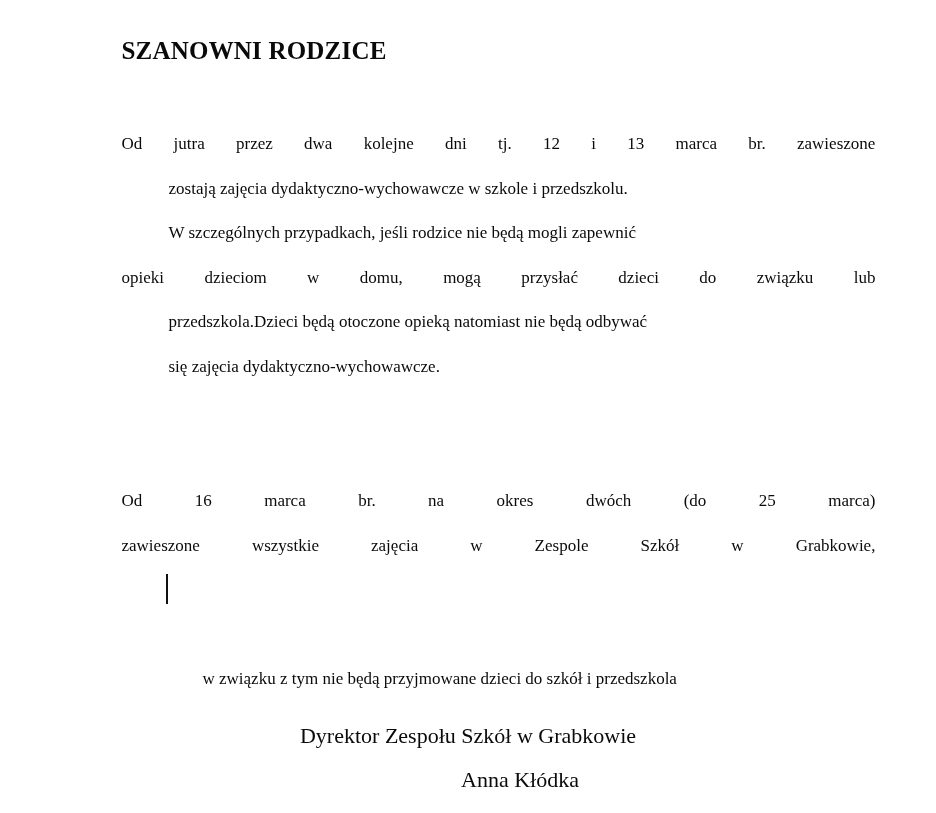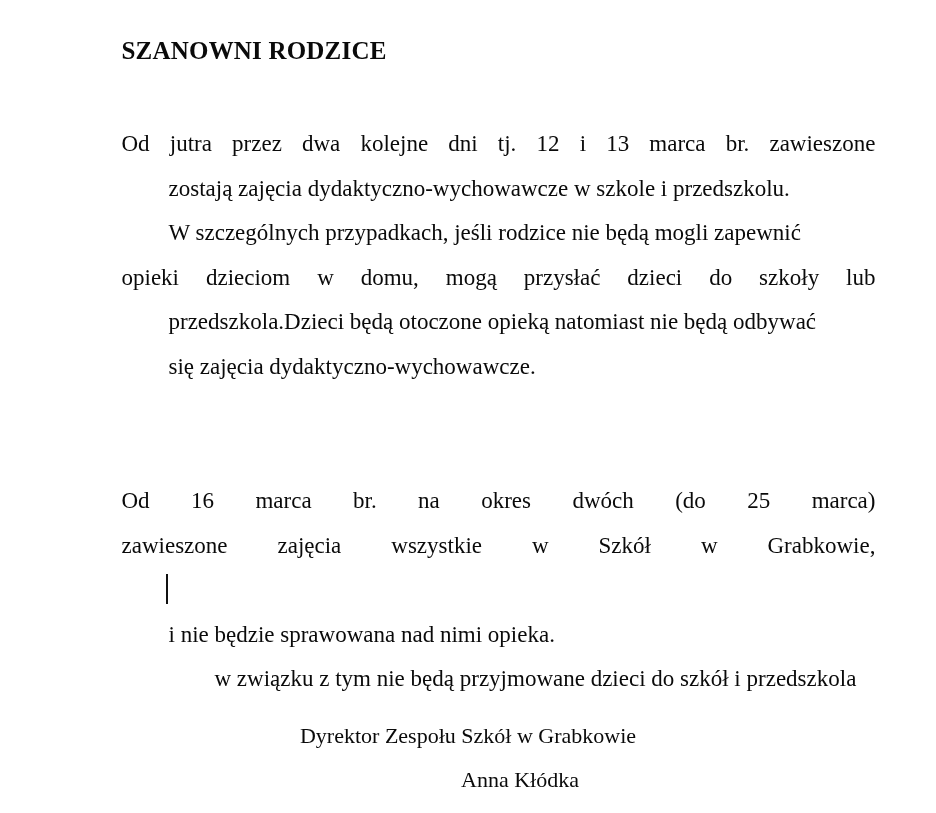--- a/index.html
+++ b/index.html
@@ -47,21 +47,21 @@
   }
 
   .para-1 { padding-top: 59px; }
   .para-2 { padding-top: 90px; }
 
   
   .line {
     display: flex;
     justify-content: space-between;
     align-items: flex-end;
-    font-size: 23px;
+    font-size: 17px;
     line-height: 44.5px;
     height: 44.5px;
     width: 100%;
     white-space: pre;
     position: relative;
   }
 
   
   .line.flush {
     display: block;
@@ -141,21 +141,21 @@
 
       <div class="line">
         <span class="w">opieki</span>
         <span class="w">dzieciom</span>
         <span class="w">w</span>
         <span class="w">domu,</span>
         <span class="w">mogą</span>
         <span class="w">przysłać</span>
         <span class="w">dzieci</span>
         <span class="w">do</span>
-        <span class="w">szkoły</span>
+        <span class="w">związku</span>
         <span class="w">lub</span>
       </div>
 
       <div class="line flush">przedszkola.Dzieci będą otoczone opieką natomiast nie będą odbywać</div>
 
       <div class="line flush">się zajęcia dydaktyczno-wychowawcze.</div>
 
     </div>
 
     <div class="para para-2">
@@ -168,34 +168,34 @@
         <span class="w">na</span>
         <span class="w">okres</span>
         <span class="w">dwóch</span>
         <span class="w">(do</span>
         <span class="w">25</span>
         <span class="w">marca)</span>
       </div>
 
       <div class="line">
         <span class="w">zawieszone</span>
+        <span class="w">wszystkie</span>
         <span class="w">zajęcia</span>
-        <span class="w">wszystkie</span>
         <span class="w">w</span>
+        <span class="w">Zespole</span>
         <span class="w">Szkół</span>
         <span class="w">w</span>
         <span class="w">Grabkowie,</span>
       </div>
 
       <div class="line flush caret-line">
         <span class="text-caret"></span>
         <span>w związku z tym nie będą przyjmowane dzieci do szkół i przedszkola</span>
       </div>
 
-      <div class="line flush">i nie będzie sprawowana nad nimi opieka.</div>
 
     </div>
 
   </div>
 
   <div class="signature">
     <div class="sig-line sig-role">Dyrektor Zespołu Szkół w Grabkowie</div>
     <div class="sig-line sig-name">Anna Kłódka</div>
   </div>
 

